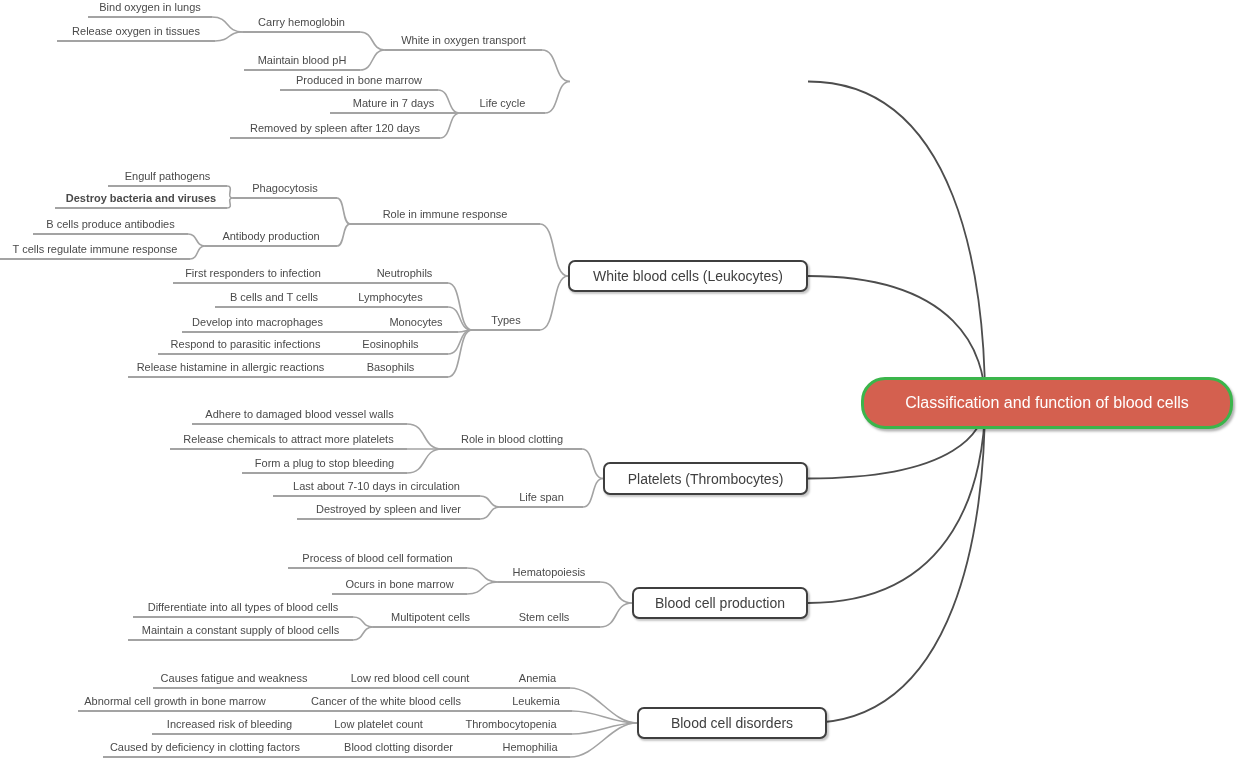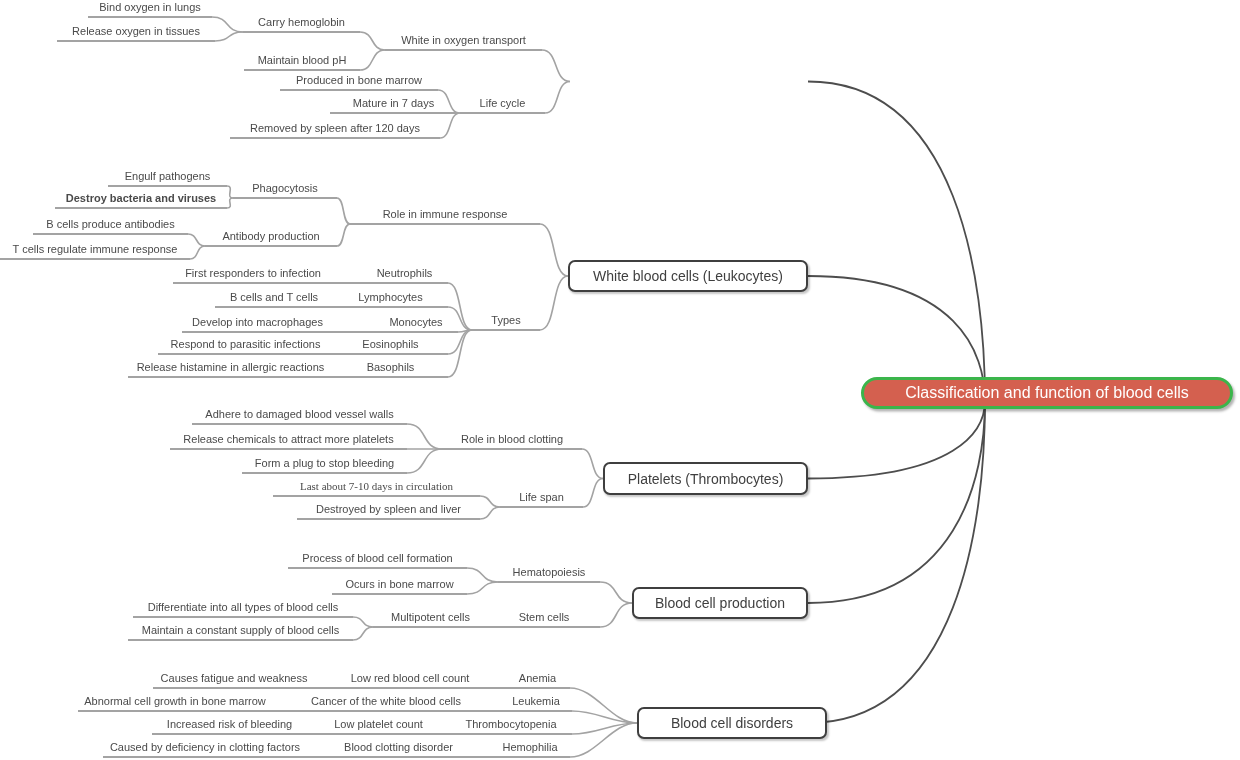--- a/index.html
+++ b/index.html
@@ -153,21 +153,21 @@
     <div class="node-label" style="left: 416px; top: 316px;">Monocytes</div>
     <div class="node-label" style="left: 245.5px; top: 338px;">Respond to parasitic infections</div>
     <div class="node-label" style="left: 390.5px; top: 338px;">Eosinophils</div>
     <div class="node-label" style="left: 230.5px; top: 361px;">Release histamine in allergic reactions</div>
     <div class="node-label" style="left: 390.5px; top: 361px;">Basophils</div>
     <div class="node-label" style="left: 506px; top: 314px;">Types</div>
     <div class="node-label" style="left: 299.5px; top: 408px;">Adhere to damaged blood vessel walls</div>
     <div class="node-label" style="left: 288.5px; top: 433px;">Release chemicals to attract more platelets</div>
     <div class="node-label" style="left: 324.5px; top: 457px;">Form a plug to stop bleeding</div>
     <div class="node-label" style="left: 512px; top: 433px;">Role in blood clotting</div>
-    <div class="node-label" style="left: 376.5px; top: 480px; font-family: Liberation Serif, serif;">Last about 7-10 days in circulation</div>
+    <div class="node-label" style="left: 376.5px; top: 480px;">Last about 7-10 days in circulation</div>
     <div class="node-label" style="left: 388.5px; top: 503px;">Destroyed by spleen and liver</div>
     <div class="node-label" style="left: 541.5px; top: 491px;">Life span</div>
     <div class="node-label" style="left: 377.5px; top: 552px;">Process of blood cell formation</div>
     <div class="node-label" style="left: 399.5px; top: 578px;">Ocurs in bone marrow</div>
     <div class="node-label" style="left: 549px; top: 566px;">Hematopoiesis</div>
     <div class="node-label" style="left: 243px; top: 601px;">Differentiate into all types of blood cells</div>
     <div class="node-label" style="left: 240.5px; top: 624px;">Maintain a constant supply of blood cells</div>
     <div class="node-label" style="left: 430.5px; top: 611px;">Multipotent cells</div>
     <div class="node-label" style="left: 544px; top: 611px;">Stem cells</div>
     <div class="node-label" style="left: 234px; top: 672px;">Causes fatigue and weakness</div>
@@ -179,14 +179,14 @@
     <div class="node-label" style="left: 229.5px; top: 718px;">Increased risk of bleeding</div>
     <div class="node-label" style="left: 378.5px; top: 718px;">Low platelet count</div>
     <div class="node-label" style="left: 511px; top: 718px;">Thrombocytopenia</div>
     <div class="node-label" style="left: 205px; top: 741px;">Caused by deficiency in clotting factors</div>
     <div class="node-label" style="left: 398.5px; top: 741px;">Blood clotting disorder</div>
     <div class="node-label" style="left: 530px; top: 741px;">Hemophilia</div>
     <div class="main-box" style="left: 568px; top: 260px; width: 240px; height: 32px;">White blood cells (Leukocytes)</div>
     <div class="main-box" style="left: 632px; top: 587px; width: 176px; height: 32px;">Blood cell production</div>
     <div class="main-box" style="left: 603px; top: 462px; width: 205px; height: 33px;">Platelets (Thrombocytes)</div>
     <div class="main-box" style="left: 637px; top: 707px; width: 190px; height: 32px;">Blood cell disorders</div>
-    <div id="root-topic" style="left: 861px; top: 377px; width: 372px; height: 32px;">Classification and function of blood cells</div>
+    <div id="root-topic" style="left: 861px; top: 377px; width: 372px; height: 52px;">Classification and function of blood cells</div>
   </div>
 
 </body></html>

